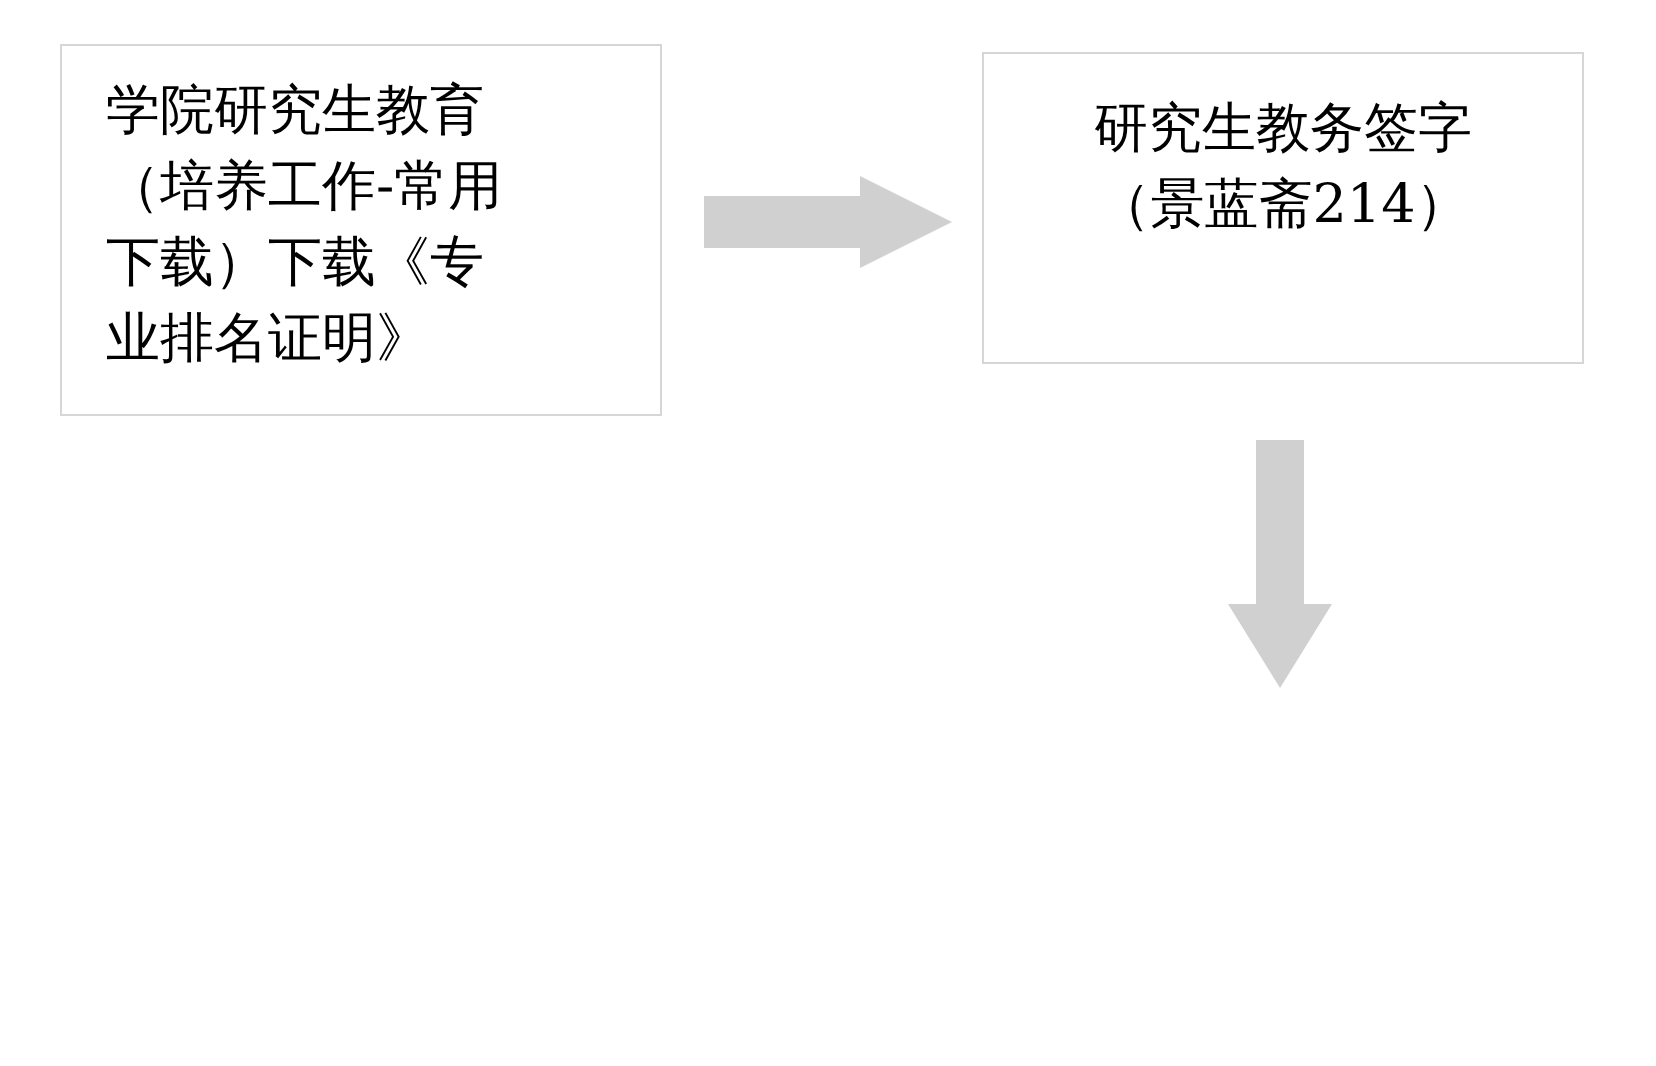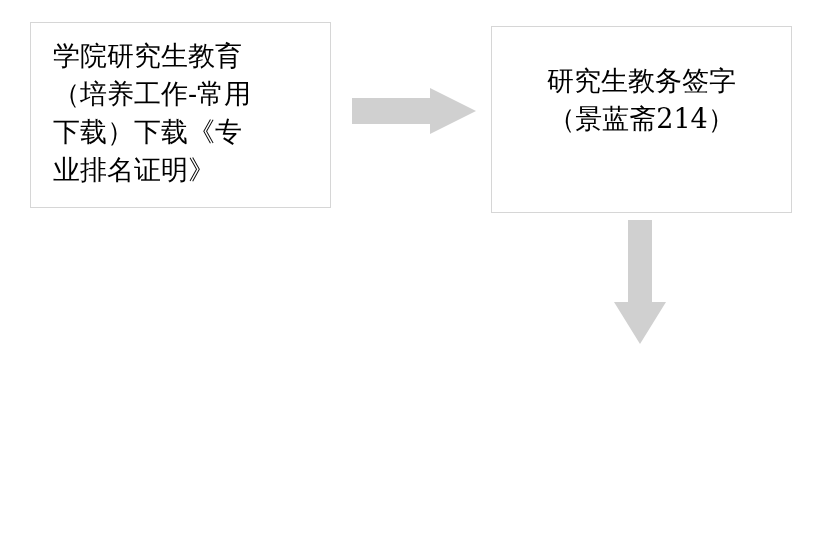--- a/index.html
+++ b/index.html
@@ -47,21 +47,21 @@
   #node-download .node-text {
     text-align: left;
     padding: 14px 6px 0 22px;
   }
 
   
   #node-signature {
     left: 491px;
     top: 26px;
     width: 301px;
-    height: 187px;
+    height: 156px;
   }
   #node-signature .node-text {
     text-align: center;
     padding: 0 8px 40px 8px;
   }
 
   
   #node-seal {
     left: 493px;
     top: 355px;

